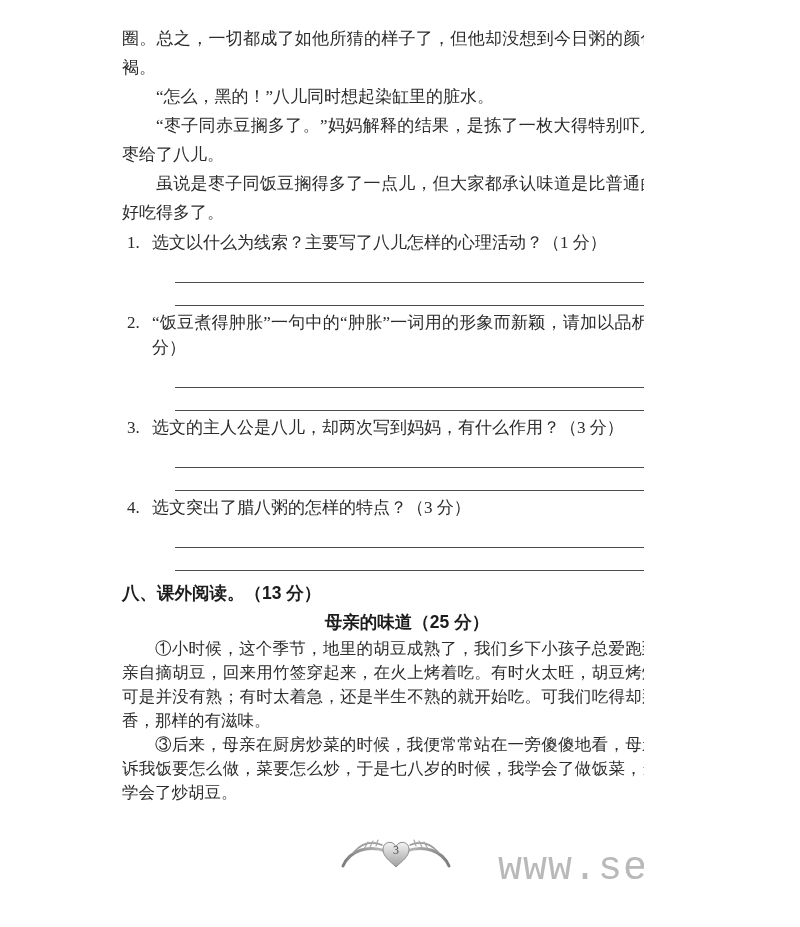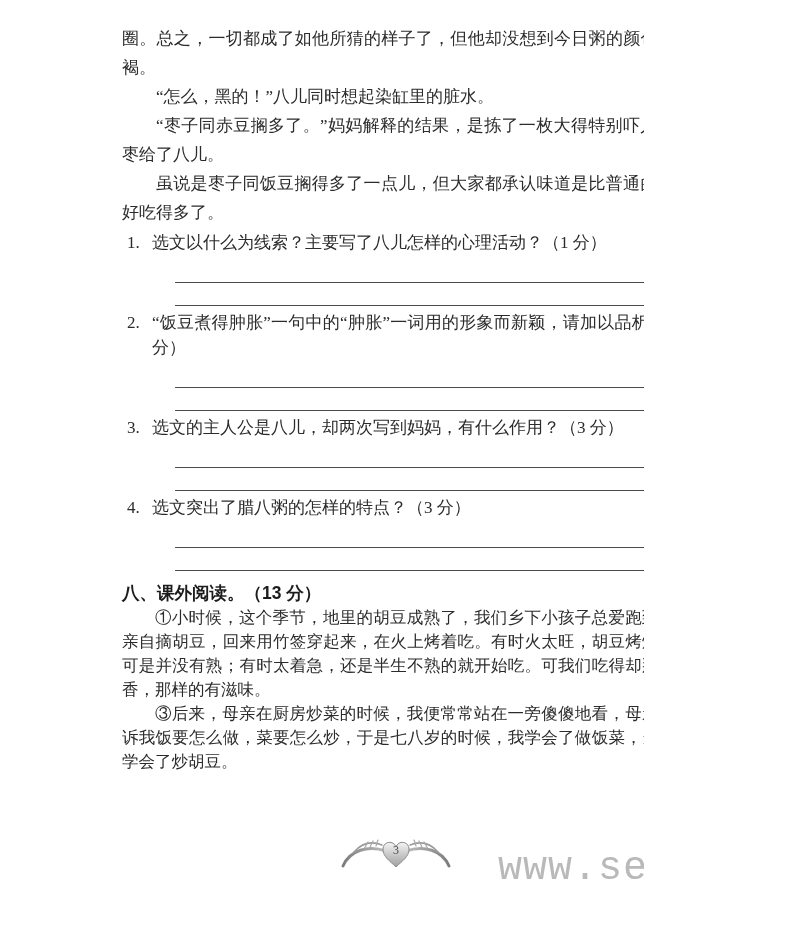--- a/index.html
+++ b/index.html
@@ -118,20 +118,21 @@
     <div class="question">
       <span class="q-num">4.</span>
       <span class="q-text">选文突出了腊八粥的怎样的特点？（3 分）</span>
     </div>
     <div class="answer-lines">
       <div class="answer-line"></div>
       <div class="answer-line"></div>
     </div>
 
     <h3 class="section-heading">八、课外阅读。（13 分）</h3>
+    <h4 class="reading-title">母亲的味道（25 分）</h4>
 
     <div class="reading">
       <p>①小时候，这个季节，地里的胡豆成熟了，我们乡下小孩子总爱跑到地里亲自摘胡豆，回来用竹签穿起来，在火上烤着吃。有时火太旺，胡豆烤煳了，可是并没有熟；有时太着急，还是半生不熟的就开始吃。可我们吃得却那样的香，那样的有滋味。</p>
       <p>③后来，母亲在厨房炒菜的时候，我便常常站在一旁傻傻地看，母亲便告诉我饭要怎么做，菜要怎么炒，于是七八岁的时候，我学会了做饭菜，当然也学会了炒胡豆。</p>
     </div>
   </div>
 
   <div class="ornament">
     <svg viewBox="0 0 112 34" width="112" height="34" aria-hidden="true">
       <defs>

